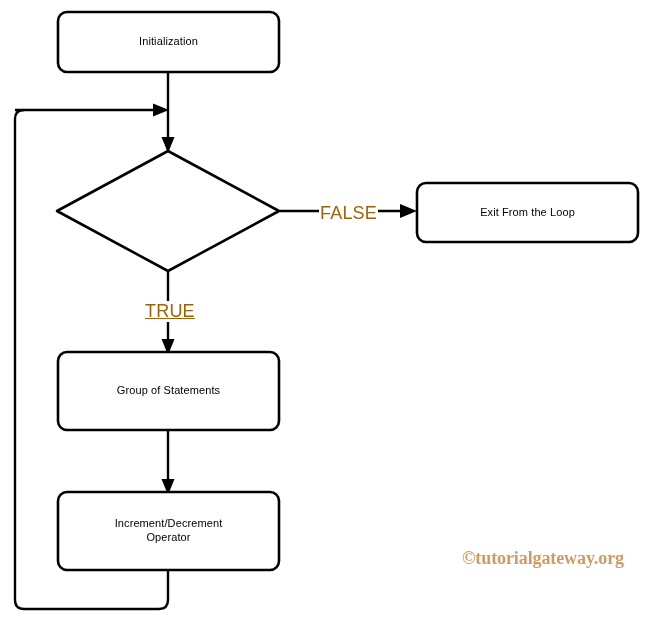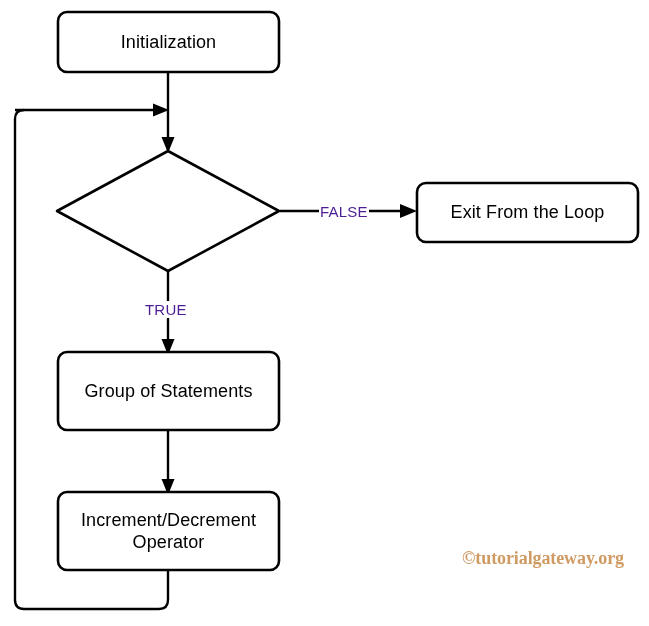--- a/index.html
+++ b/index.html
@@ -43,31 +43,31 @@
     stroke: none;
   }
   .node-label {
     position: absolute;
     display: flex;
     align-items: center;
     justify-content: center;
     text-align: center;
     color: #000000;
     font-family: "Liberation Sans", sans-serif;
-    font-size: 18px;
+    font-size: 11px;
     line-height: 1.25;
     letter-spacing: 0.1px;
     white-space: pre-line;
     pointer-events: none;
   }
   .edge-label {
     position: absolute;
-    color: #4c1d95;
+    color: #a16207;
     font-family: "Liberation Sans", sans-serif;
-    font-size: 15px;
+    font-size: 18px;
     letter-spacing: 0.2px;
     white-space: nowrap;
     background: #ffffff;
     padding: 0 1px;
   }
   #watermark {
     position: absolute;
     left: 462px;
     top: 548px;
     font-family: "Liberation Serif", "DejaVu Serif", serif;
@@ -118,17 +118,17 @@
 
   <div class="node-label" style="left:417px; top:183px; width:221px; height:59px;">Exit From the Loop</div>
 
   <div class="node-label" style="left:58px; top:352px; width:221px; height:78px;text-align:center;">Group of Statements</div>
 
   <div class="node-label" style="left:58px; top:492px; width:221px; height:78px;">Increment/Decrement
 Operator</div>
 
   <div class="edge-label" style="left:319px; top:203px;">FALSE</div>
 
-  <div class="edge-label" style="left:144px; top:301px;">TRUE</div>
+  <div class="edge-label" style="left:144px; top:301px;text-decoration:underline;">TRUE</div>
 
   <div id="watermark">©tutorialgateway.org</div>
 
 </div>
 
 </body></html>

